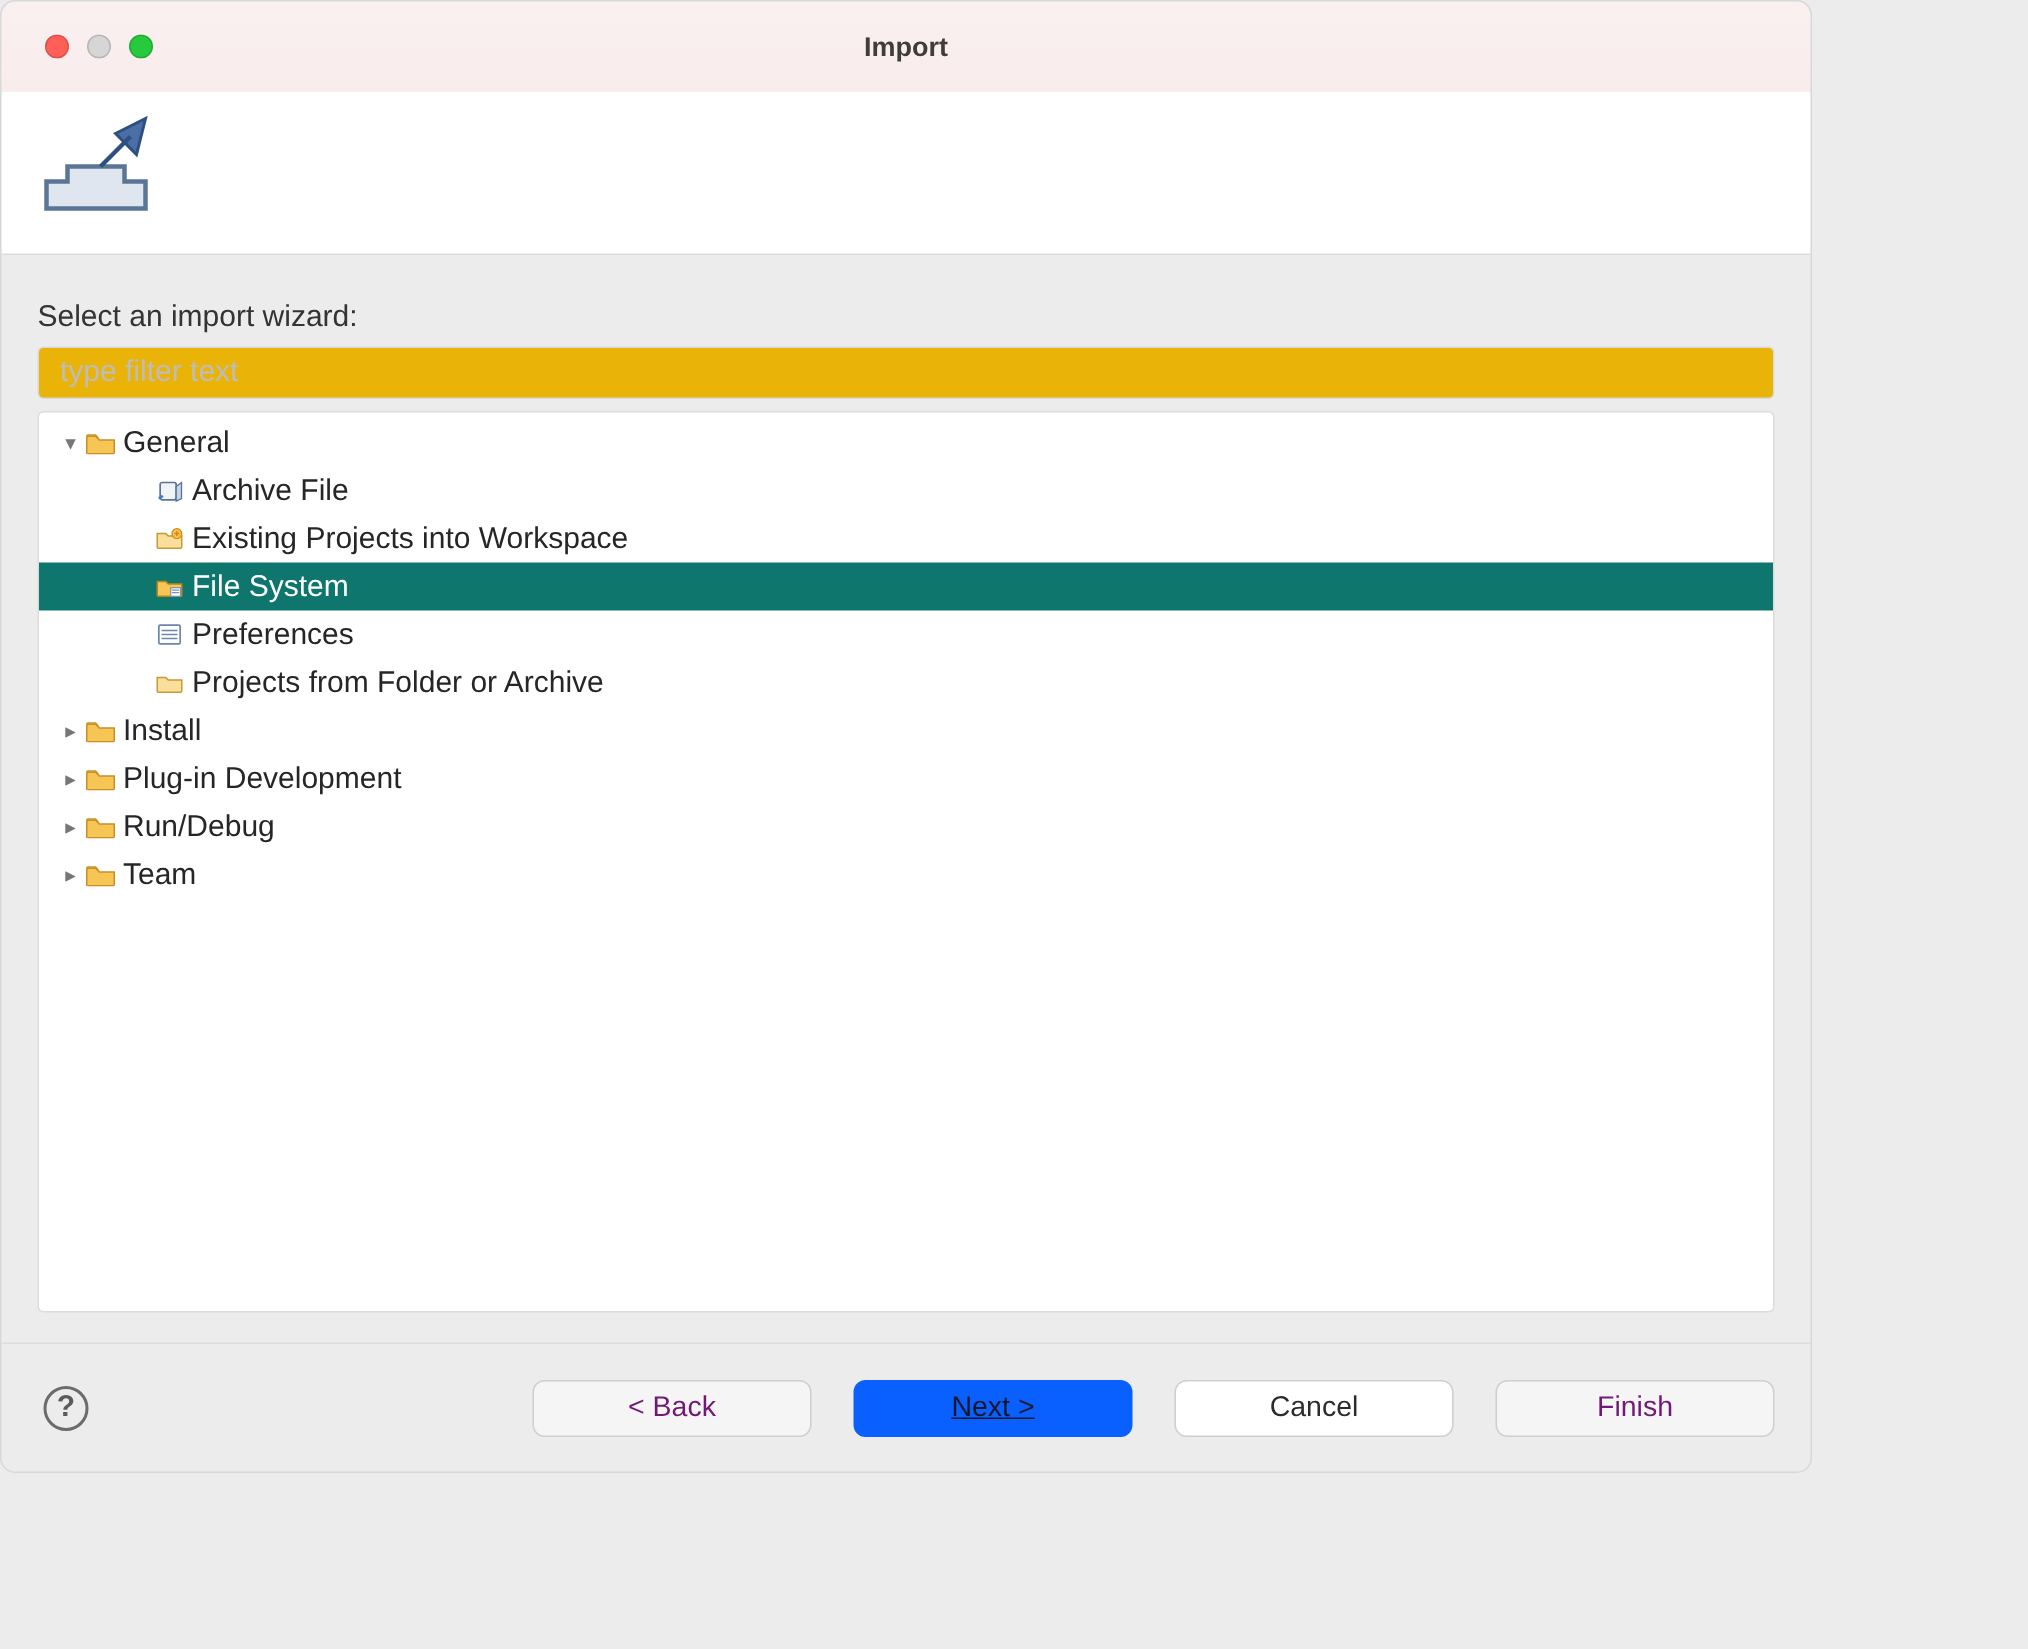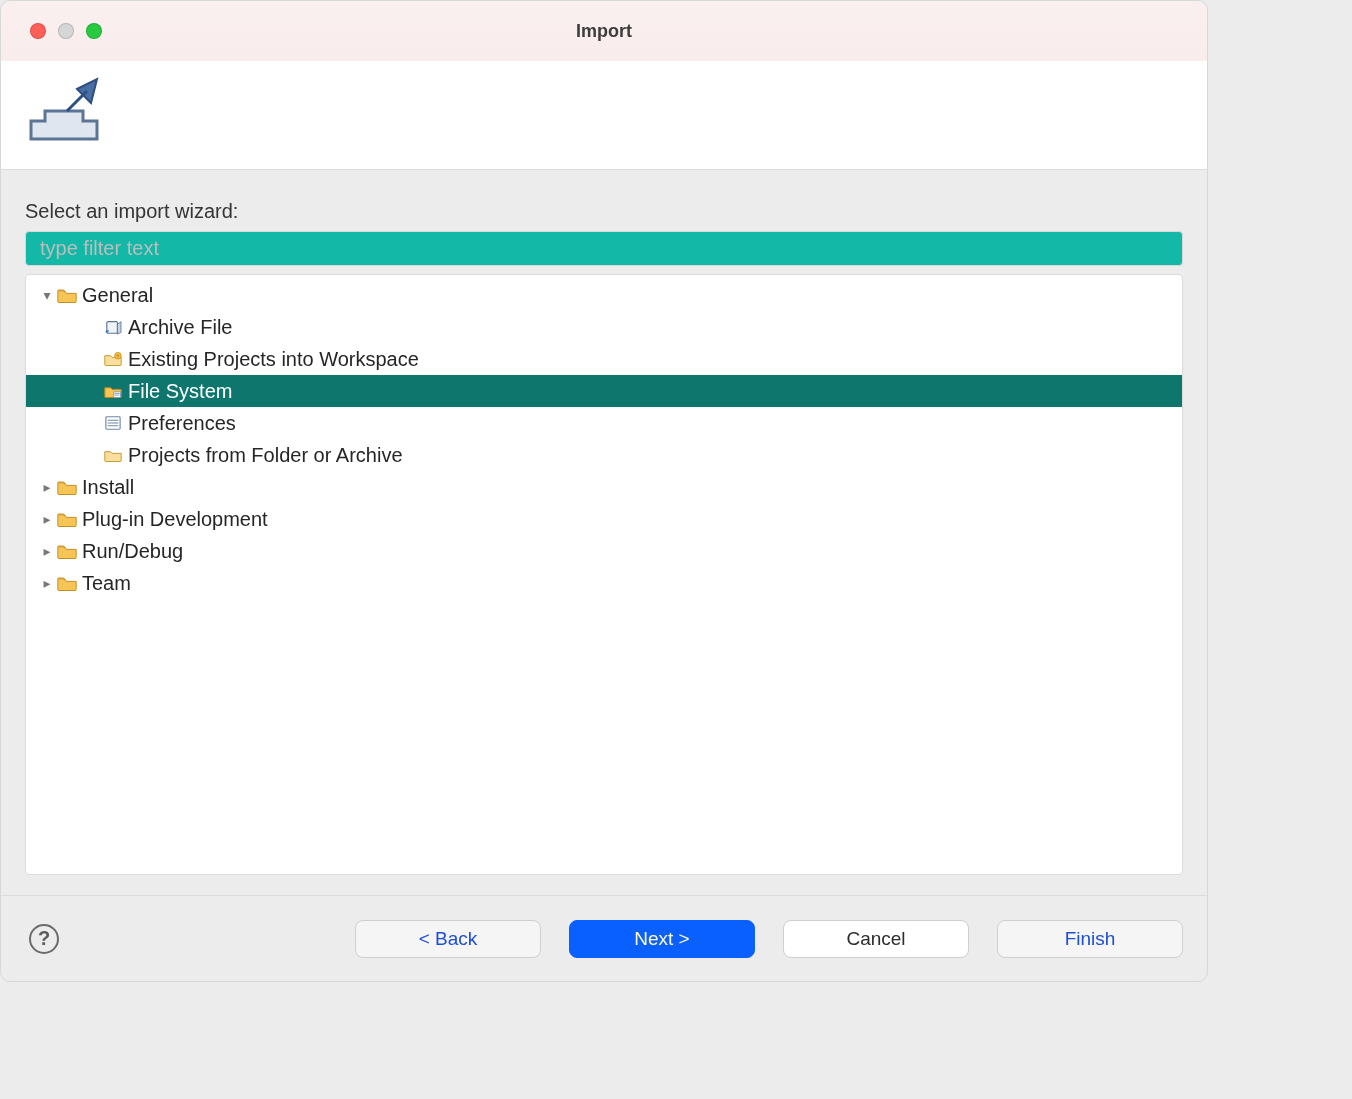--- a/index.html
+++ b/index.html
@@ -72,21 +72,21 @@
       margin-bottom: 8px;
     }
     .filter-input {
       width: 100%;
       font-size: 20px;
       padding: 5px 14px;
       border: 1px solid #d9d9d9;
       border-radius: 4px;
       color: #333;
       outline: none;
-      background: #14b8a6;
+      background: #eab308;
     }
     .filter-input::placeholder { color: #bdbdbd; }
     .tree-wrap {
       margin-top: 8px;
       background: #fff;
       border: 1px solid #dcdcdc;
       border-radius: 4px;
       flex: 1;
       overflow: auto;
       padding-top: 4px;
@@ -146,28 +146,29 @@
       min-width: 186px;
       height: 38px;
       border-radius: 8px;
       font-size: 19px;
       border: 1px solid #cfcfcf;
       background: #fff;
       color: #2c2c2c;
       cursor: pointer;
     }
     .btn:disabled {
-      color: #1d4ed8;
+      color: #701a75;
       background: #f5f5f5;
       cursor: default;
     }
     .btn.primary {
       background: #0a60ff;
       border-color: #0a60ff;
-      color: #fef9c3;
+      color: #0f172a;
+      text-decoration: underline;
     }
   </style>
 </head>
 <body>
 
 <div class="titlebar">
   <div class="traffic-lights">
     <div class="tl tl-red"></div>
     <div class="tl tl-yellow"></div>
     <div class="tl tl-green"></div>

